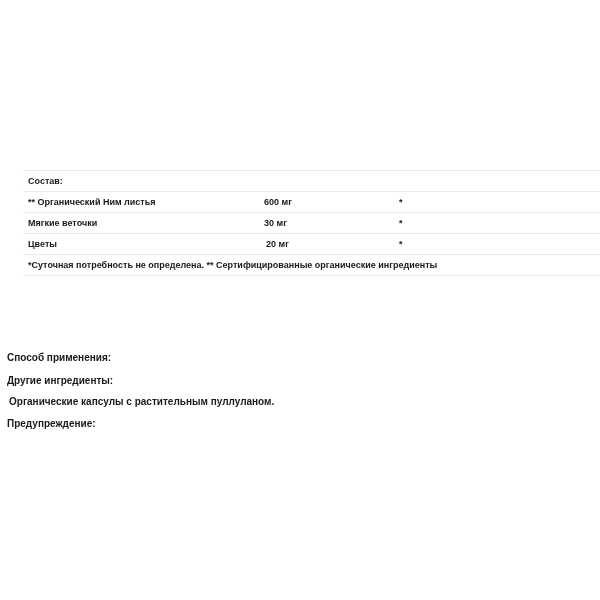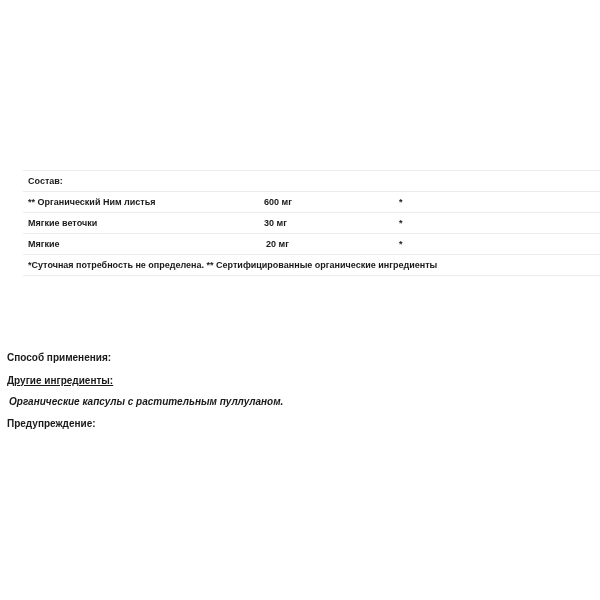--- a/index.html
+++ b/index.html
@@ -36,47 +36,47 @@
     .facts-table td.col-amount { width: 128px; }
     .facts-table td.col-dv { }
     .facts-table td.col-amount.shift { padding-left: 7px; }
     .info {
       position: absolute;
       left: 7px;
       font-size: 10px;
       font-weight: bold;
       white-space: nowrap;
     }
-    .info.plain { font-weight: bold; font-style: italic; }
+    .info.plain { font-weight: bold; }
   </style>
 </head>
 <body>
 
 <table class="facts-table">
   <tbody>
       <tr>
     <td colspan="3">Состав:</td>
   </tr>
   <tr>
     <td class="col-name">** Органический Ним листья</td>
     <td class="col-amount">600 мг</td>
     <td class="col-dv">*</td>
   </tr>
   <tr>
     <td class="col-name">Мягкие веточки</td>
     <td class="col-amount">30 мг</td>
     <td class="col-dv">*</td>
   </tr>
   <tr>
-    <td class="col-name">Мягкие</td>
+    <td class="col-name">Цветы</td>
     <td class="col-amount shift">20 мг</td>
     <td class="col-dv">*</td>
   </tr>
   <tr>
     <td colspan="3">*Суточная потребность не определена. ** Сертифицированные органические ингредиенты</td>
   </tr>
 </tbody>
   </table>
 
 <div class="info" style="top:352px;">Способ применения:</div>
-<div class="info" style="top:375px;text-decoration:underline;">Другие ингредиенты:</div>
+<div class="info" style="top:375px;">Другие ингредиенты:</div>
 <div class="info plain" style="top:396px; left:9px;">Органические капсулы с растительным пуллуланом.</div>
 <div class="info" style="top:418px;">Предупреждение:</div>
 
 </body></html>

